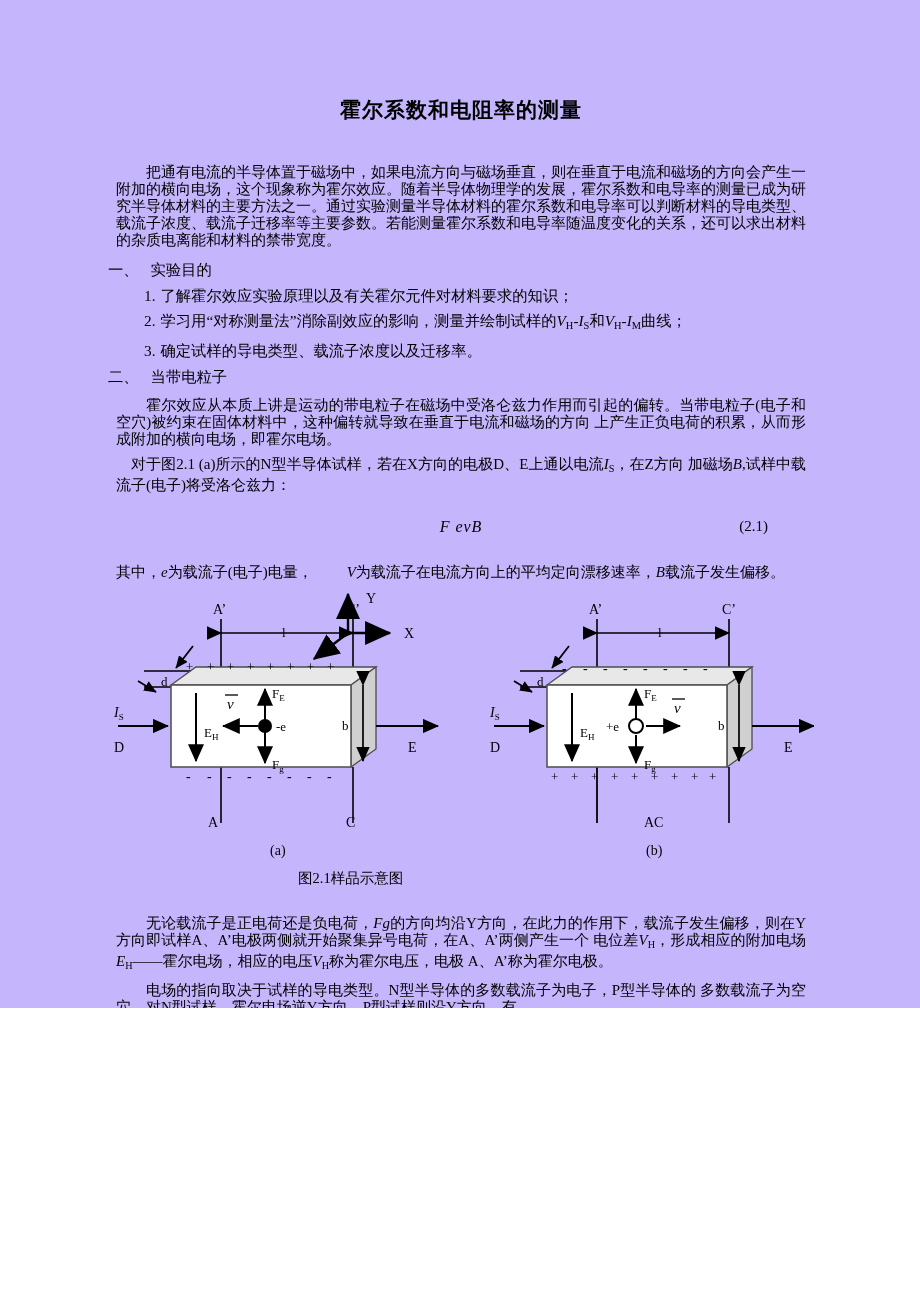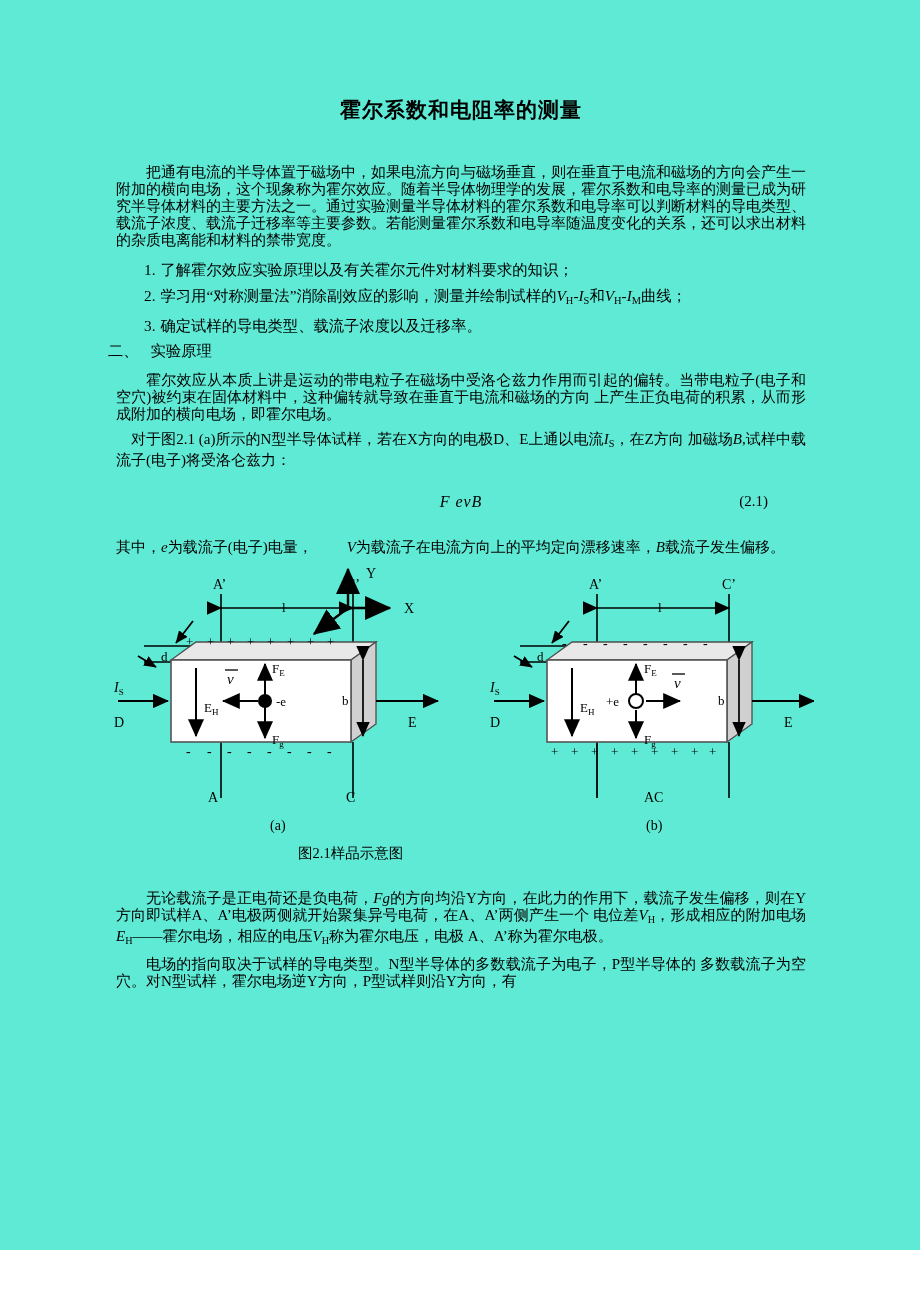--- a/index.html
+++ b/index.html
@@ -7,22 +7,22 @@
     padding: 0;
     background: #ffffff;
   }
   body {
     font-family: "Liberation Serif", "DejaVu Serif", serif;
     color: #000000;
   }
   #page {
     position: relative;
     width: 920px;
-    height: 1250px;
-    background: #5eead4;
+    height: 1008px;
+    background: #c4b5fd;
     overflow: hidden;
   }
   .content {
     position: absolute;
     left: 108px;
     top: 0;
     width: 706px;
   }
   .doc-title {
     text-align: center;
@@ -104,28 +104,29 @@
 
 <div id="page">
   <div class="content">
 
     <div class="doc-title">霍尔系数和电阻率的测量</div>
 
     <div style="height:32px"></div>
 
     <p class="para indent2">把通有电流的半导体置于磁场中，如果电流方向与磁场垂直，则在垂直于电流和磁场的方向会产生一附加的横向电场，这个现象称为霍尔效应。随着半导体物理学的发展，霍尔系数和电导率的测量已成为研究半导体材料的主要方法之一。通过实验测量半导体材料的霍尔系数和电导率可以判断材料的导电类型、载流子浓度、载流子迁移率等主要参数。若能测量霍尔系数和电导率随温度变化的关系，还可以求出材料的杂质电离能和材料的禁带宽度。</p>
 
+    <p class="sec-head"><span class="num">一、</span><span>实验目的</span></p>
 
     <ol class="obj-list">
       <li><span class="ordnum">1.</span><span>了解霍尔效应实验原理以及有关霍尔元件对材料要求的知识；</span></li>
       <li><span class="ordnum">2.</span><span>学习用“对称测量法”消除副效应的影响，测量并绘制试样的</span><var>V</var><sub>H</sub><span>-</span><var>I</var><sub>S</sub><span>和</span><var>V</var><sub>H</sub><span>-</span><var>I</var><sub>M</sub><span>曲线；</span></li>
       <li><span class="ordnum">3.</span><span>确定试样的导电类型、载流子浓度以及迁移率。</span></li>
     </ol>
 
-    <p class="sec-head"><span class="num">二、</span><span>实验原理</span></p>
+    <p class="sec-head"><span class="num">二、</span><span>当带电粒子</span></p>
 
     <p class="para indent2">霍尔效应从本质上讲是运动的带电粒子在磁场中受洛仑兹力作用而引起的偏转。当带电粒子(电子和空穴)被约束在固体材料中，这种偏转就导致在垂直于电流和磁场的方向 上产生正负电荷的积累，从而形成附加的横向电场，即霍尔电场。</p>
 
     <p class="para indent1"><span>对于图2.1 (a)所示的N型半导体试样，若在X方向的电极D、E上通以电流</span><var>I</var><sub>S</sub><span>，在Z方向 加磁场</span><var>B</var><span>,试样中载流子(电子)将受洛仑兹力：</span></p>
 
     <div class="formula-row">
       <span class="formula">F  evB</span>
       <span class="eqnum">(2.1)</span>
     </div>
 

